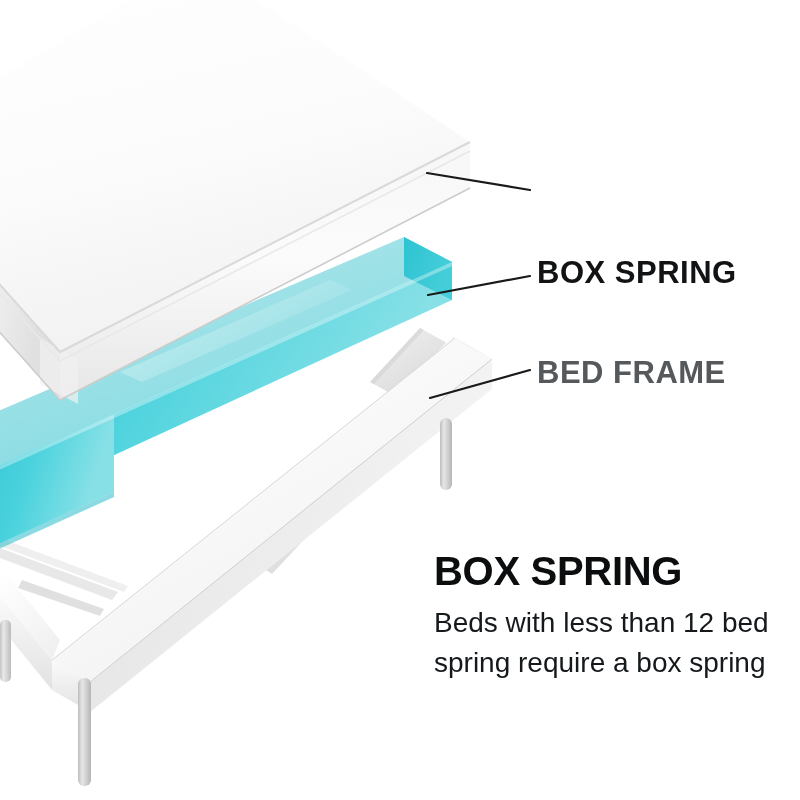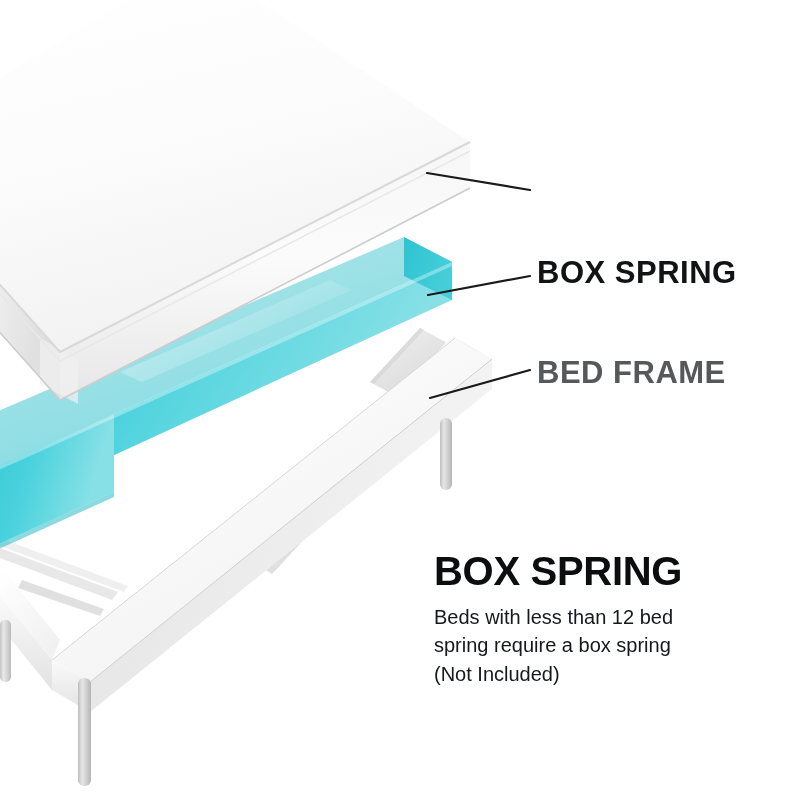--- a/index.html
+++ b/index.html
@@ -72,21 +72,21 @@
     font-weight: 700;
     line-height: 0.97;
     color: #0b0d0e;
     letter-spacing: -0.3px;
   }
 
   #callout .headline .hl-line { display: block; }
 
   #callout .body {
     margin-top: 12px;
-    font-size: 20px;
+    font-size: 28px;
     line-height: 1.42;
     color: #15191b;
     font-weight: 400;
   }
 
   #callout .body .bd-line { display: block; }
 </style>
 </head>
 <body>
 
@@ -245,17 +245,16 @@
 
   <div class="label label-bedframe">BED FRAME</div>
 
   <div id="callout">
     <div class="headline">
       <span class="hl-line">BOX SPRING</span>
     </div>
     <div class="body">
       <span class="bd-line">Beds with less than 12 bed</span>
       <span class="bd-line">spring require a box spring</span>
-      <span class="bd-line">(Not Included)</span>
     </div>
   </div>
 
 </div>
 
 </body></html>

